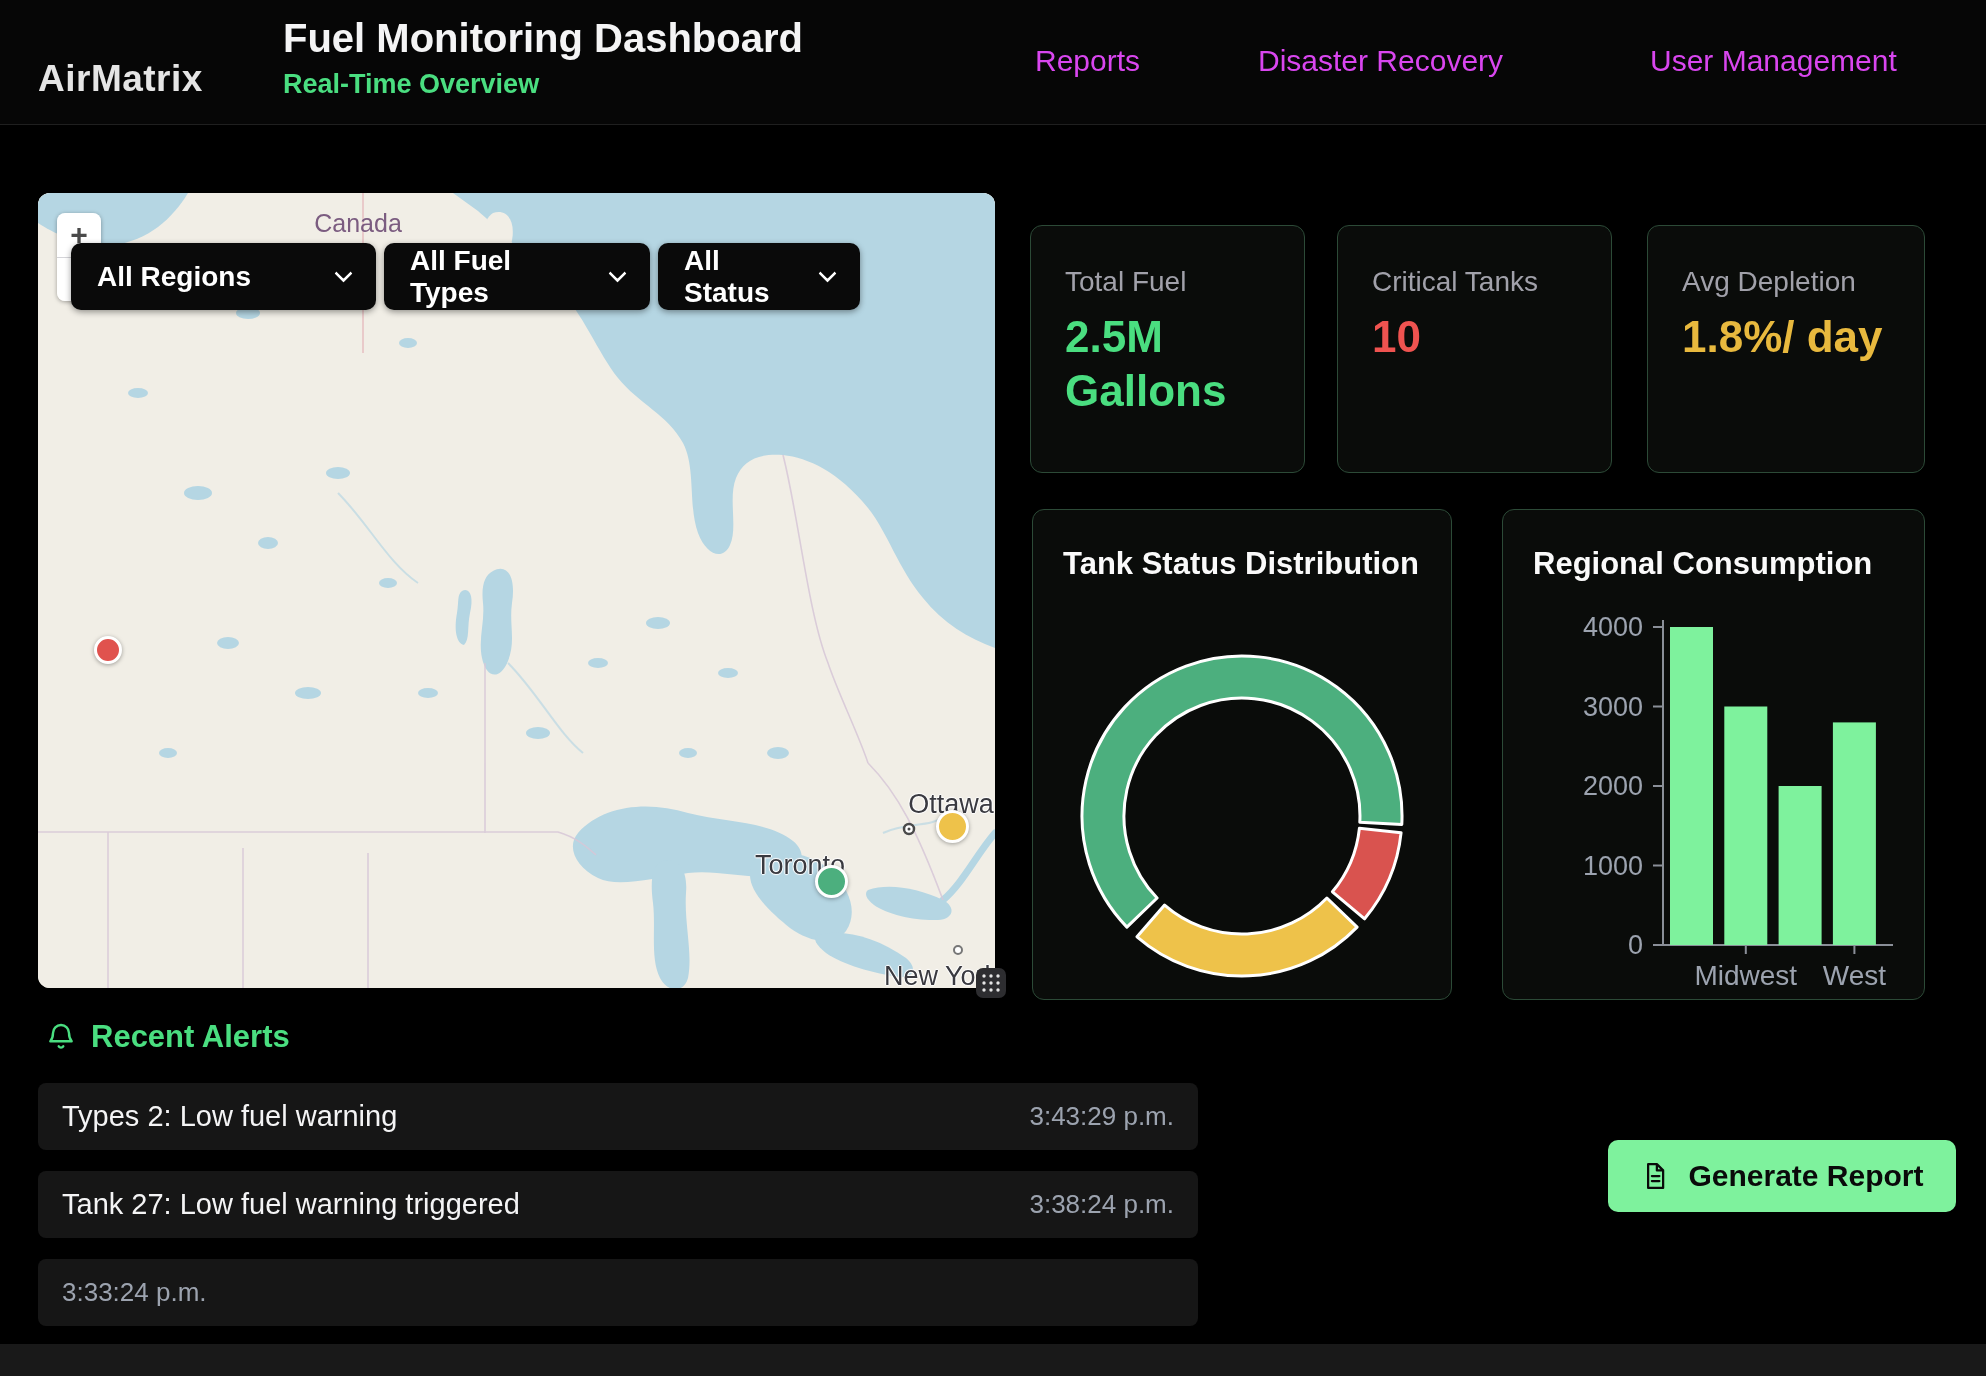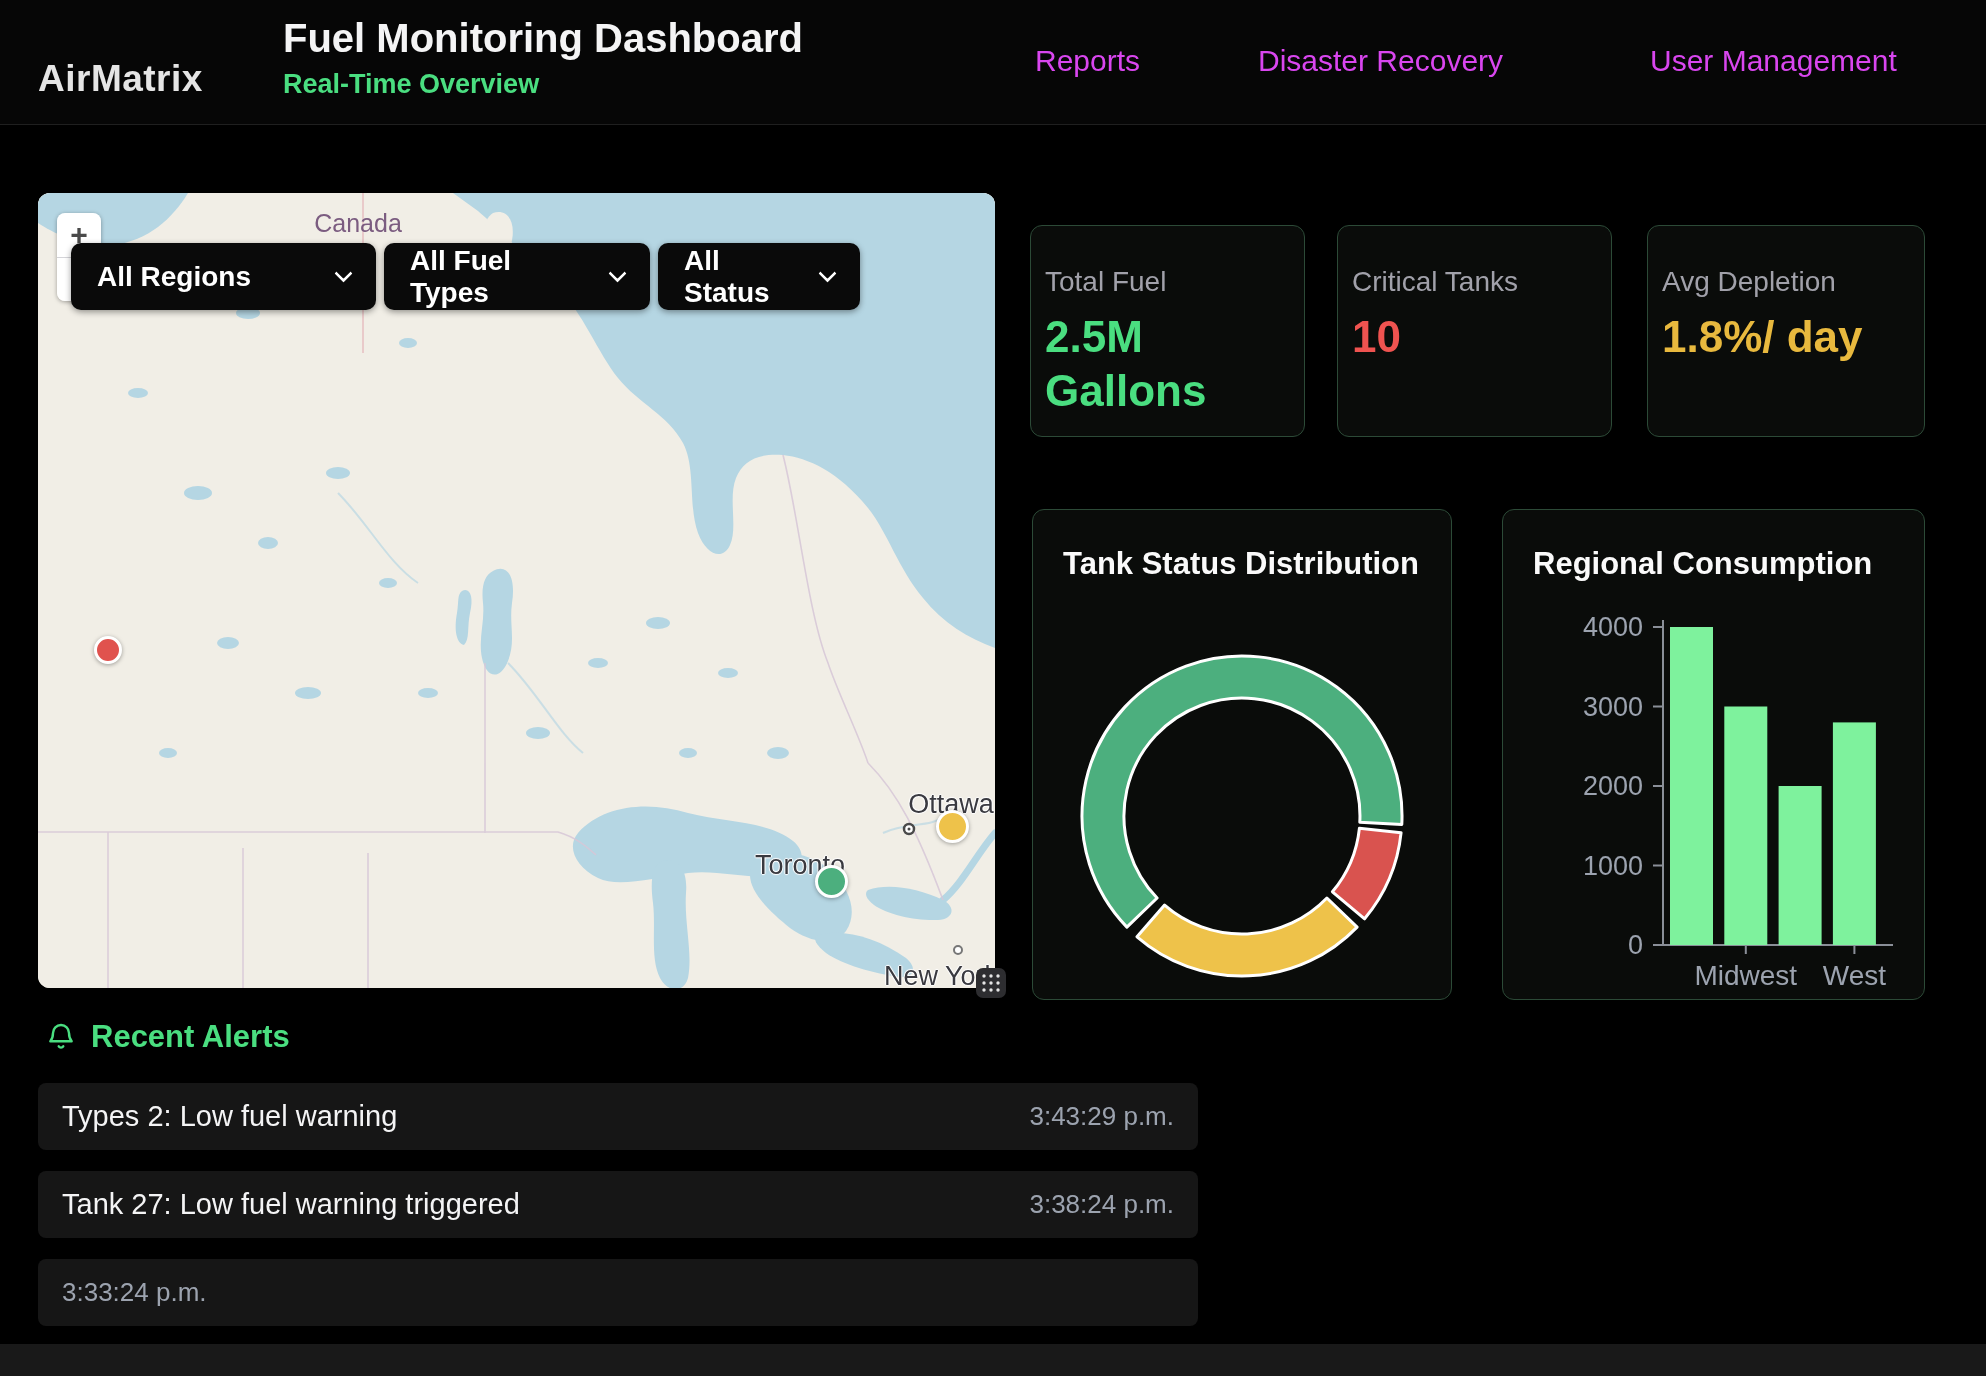--- a/index.html
+++ b/index.html
@@ -43,22 +43,22 @@
           transform:rotate(45deg); margin-top:-6px; border-radius:1px; flex:0 0 auto; margin-left:18px; }
 
   .marker { position:absolute; border-radius:50%; border:3px solid #fff;
             box-shadow:0 1px 4px rgba(0,0,0,.35); cursor:pointer; }
 
   .resize-handle { position:absolute; left:976px; top:968px; width:30px; height:30px;
                    background:#2d2d30; border-radius:7px; z-index:3;
                    display:flex; align-items:center; justify-content:center; cursor:grab; }
 
   
-  .stat-card { position:absolute; top:225px; height:212px; background:#0a0c0a;
-               border:1px solid #2c4a37; border-radius:12px; padding:40px 14px; }
+  .stat-card { position:absolute; top:225px; height:248px; background:#0a0c0a;
+               border:1px solid #2c4a37; border-radius:12px; padding:40px 34px; }
   .stat-1 { left:1030px; width:275px; } .stat-2 { left:1337px; width:275px; } .stat-3 { left:1647px; width:278px; }
   .stat-label { font-size:28px; color:#a1a1aa; margin-bottom:12px; }
   .stat-value { font-size:44px; font-weight:700; line-height:1.22; }
 
   
   .chart-card { position:absolute; top:509px; height:491px; background:#0a0c0a;
                 border:1px solid #2c4a37; border-radius:12px; overflow:hidden; }
   .donut-card { left:1032px; width:420px; }
   .bars-card  { left:1502px; width:423px; }
   .chart-title { position:absolute; left:30px; top:36px; font-size:31px; font-weight:700; color:#fafafa; }
@@ -269,15 +269,23 @@
     <div class="alert-row">
       <span class="alert-msg">Tank 27: Low fuel warning triggered</span>
       <span class="alert-time">3:38:24 p.m.</span>
     </div>
     <div class="alert-row">
       <span class="alert-time">3:33:24 p.m.</span>
     </div>
   </div>
 
 
+  <button class="btn btn-gen">
+    <svg width="30" height="30" viewBox="0 0 24 24">
+      <path d="M6.5 2.5 H13.5 L18.5 7.5 V21.5 H6.5 Z" fill="none" stroke="#0a0a0a" stroke-width="1.8" stroke-linejoin="round"></path>
+      <path d="M13.5 2.5 V7.5 H18.5" fill="none" stroke="#0a0a0a" stroke-width="1.8" stroke-linejoin="round"></path>
+      <path d="M9.5 12 H15.5 M9.5 16 H15.5" stroke="#0a0a0a" stroke-width="1.8" stroke-linecap="round"></path>
+    </svg>
+    <span>Generate Report</span>
+  </button>
 
   <div class="footer-bar"></div>
 </div>
 
 </body></html>

